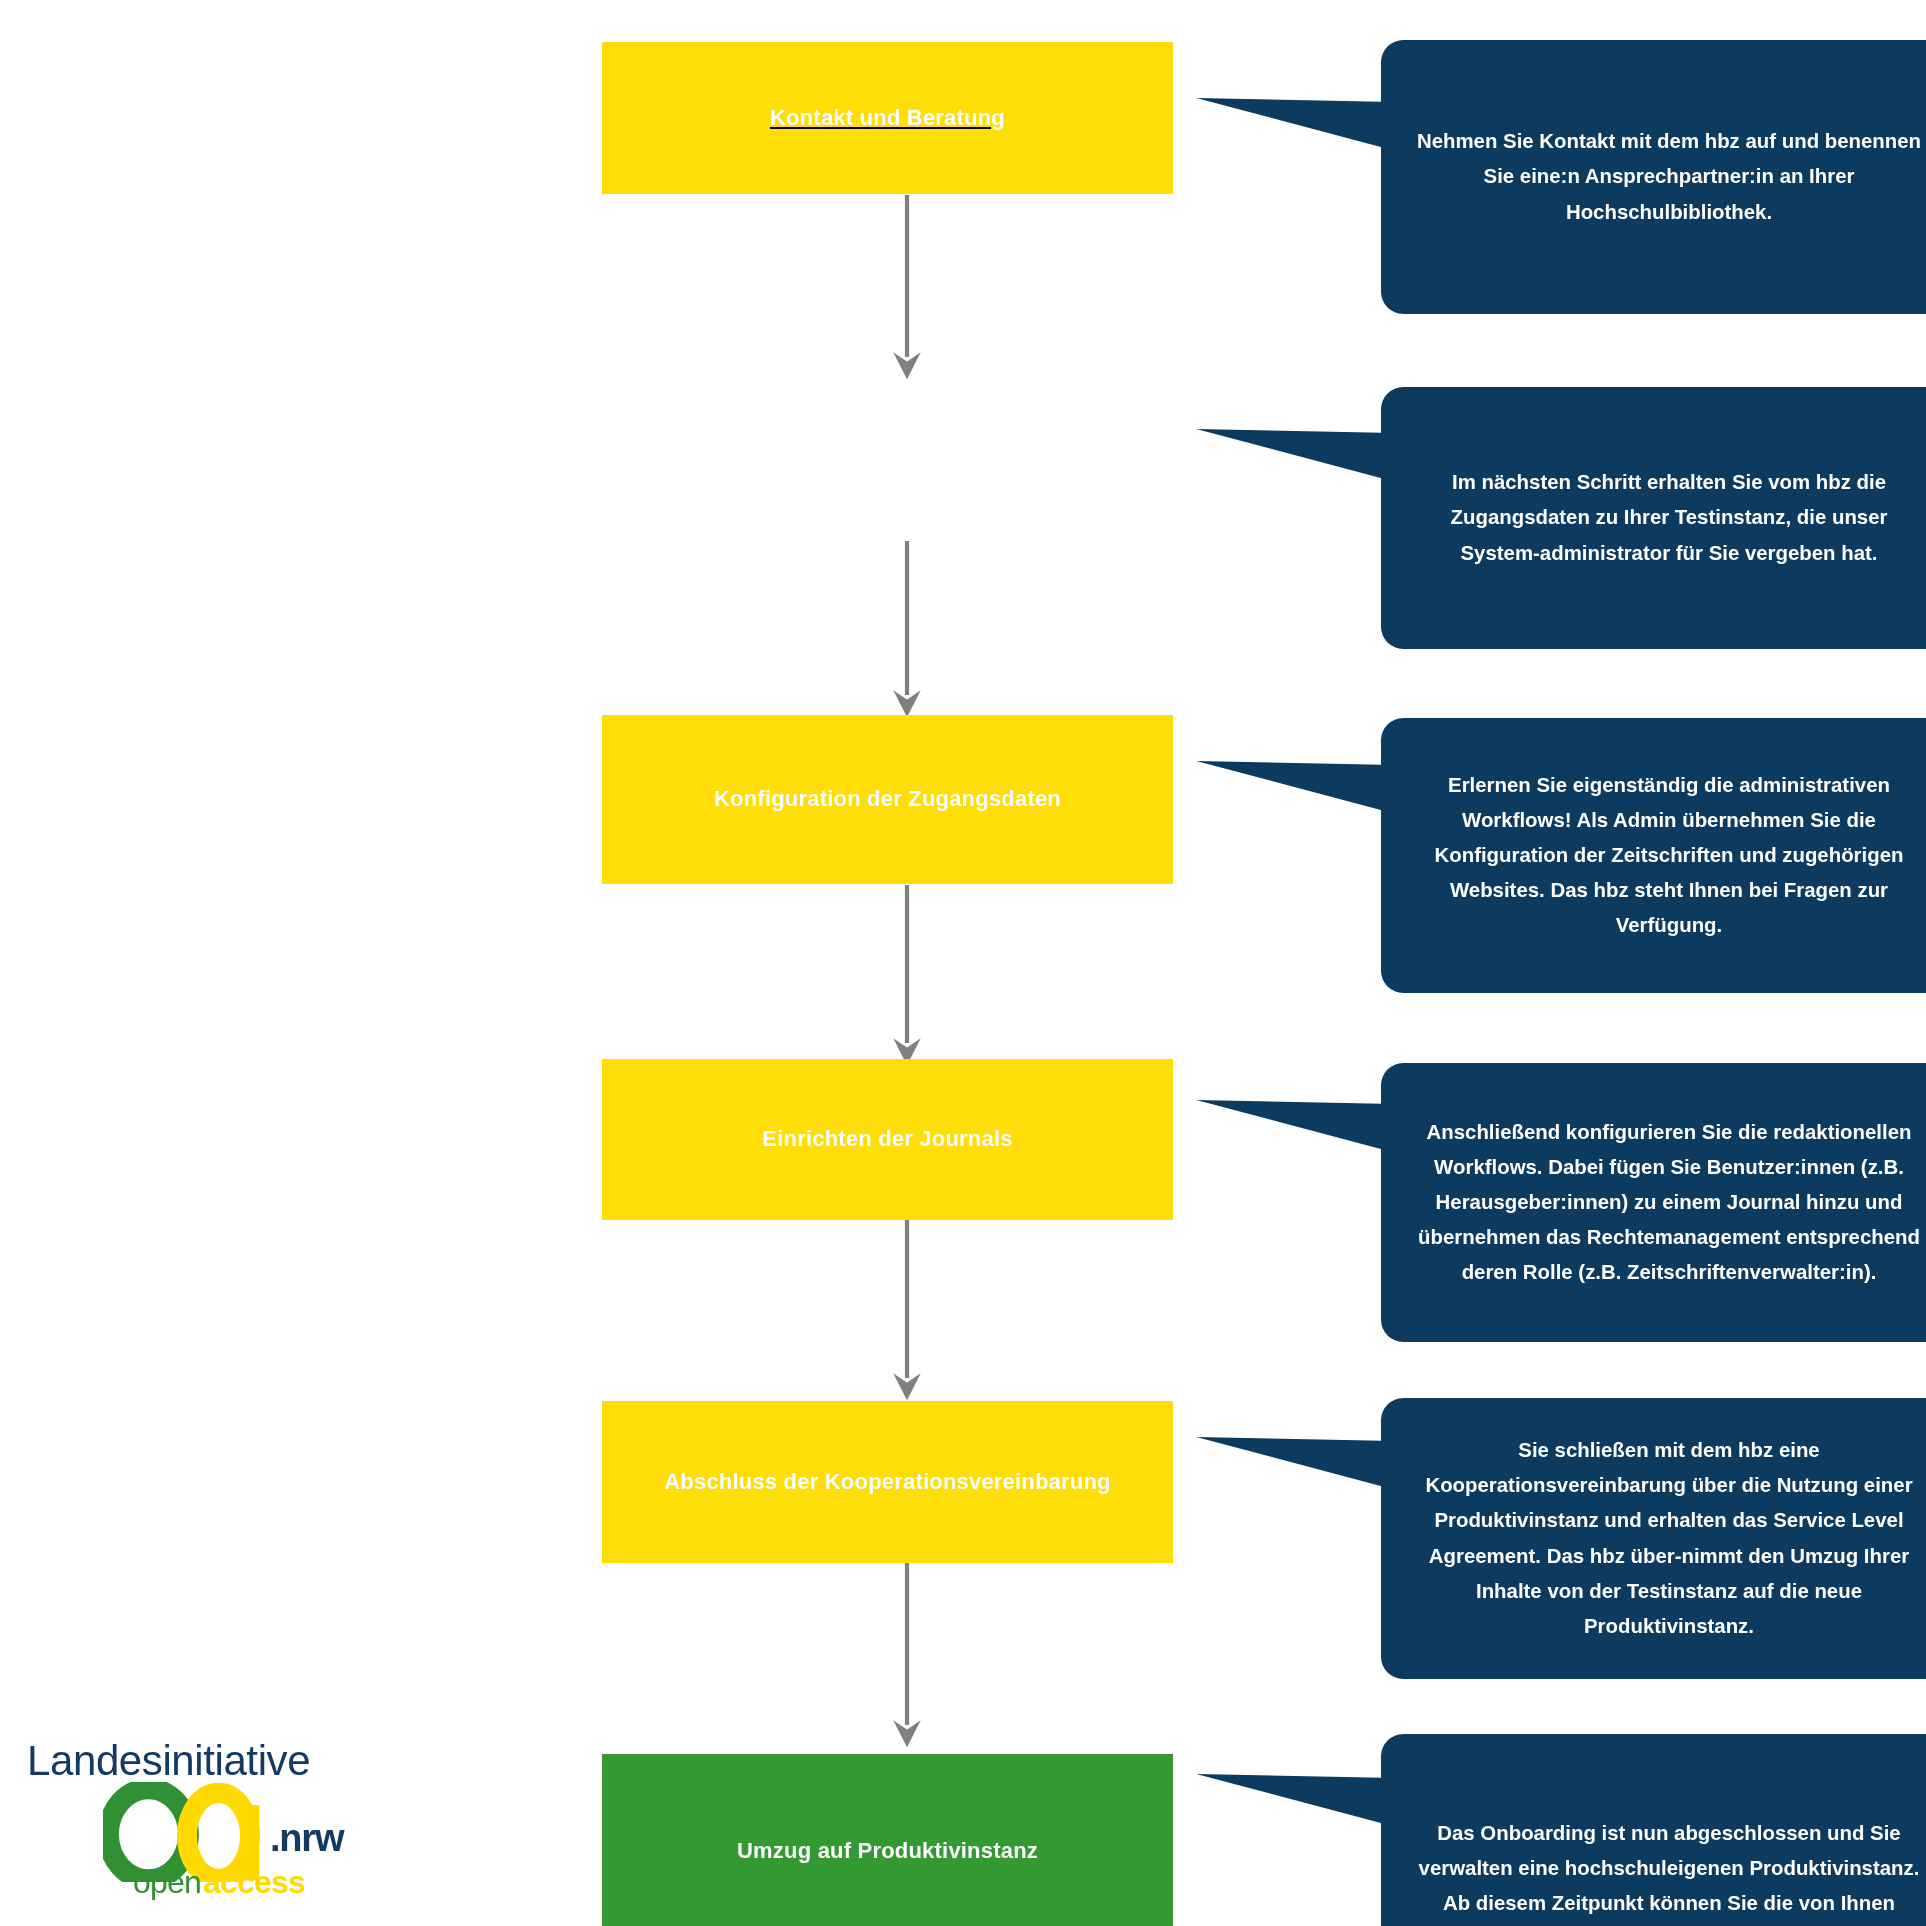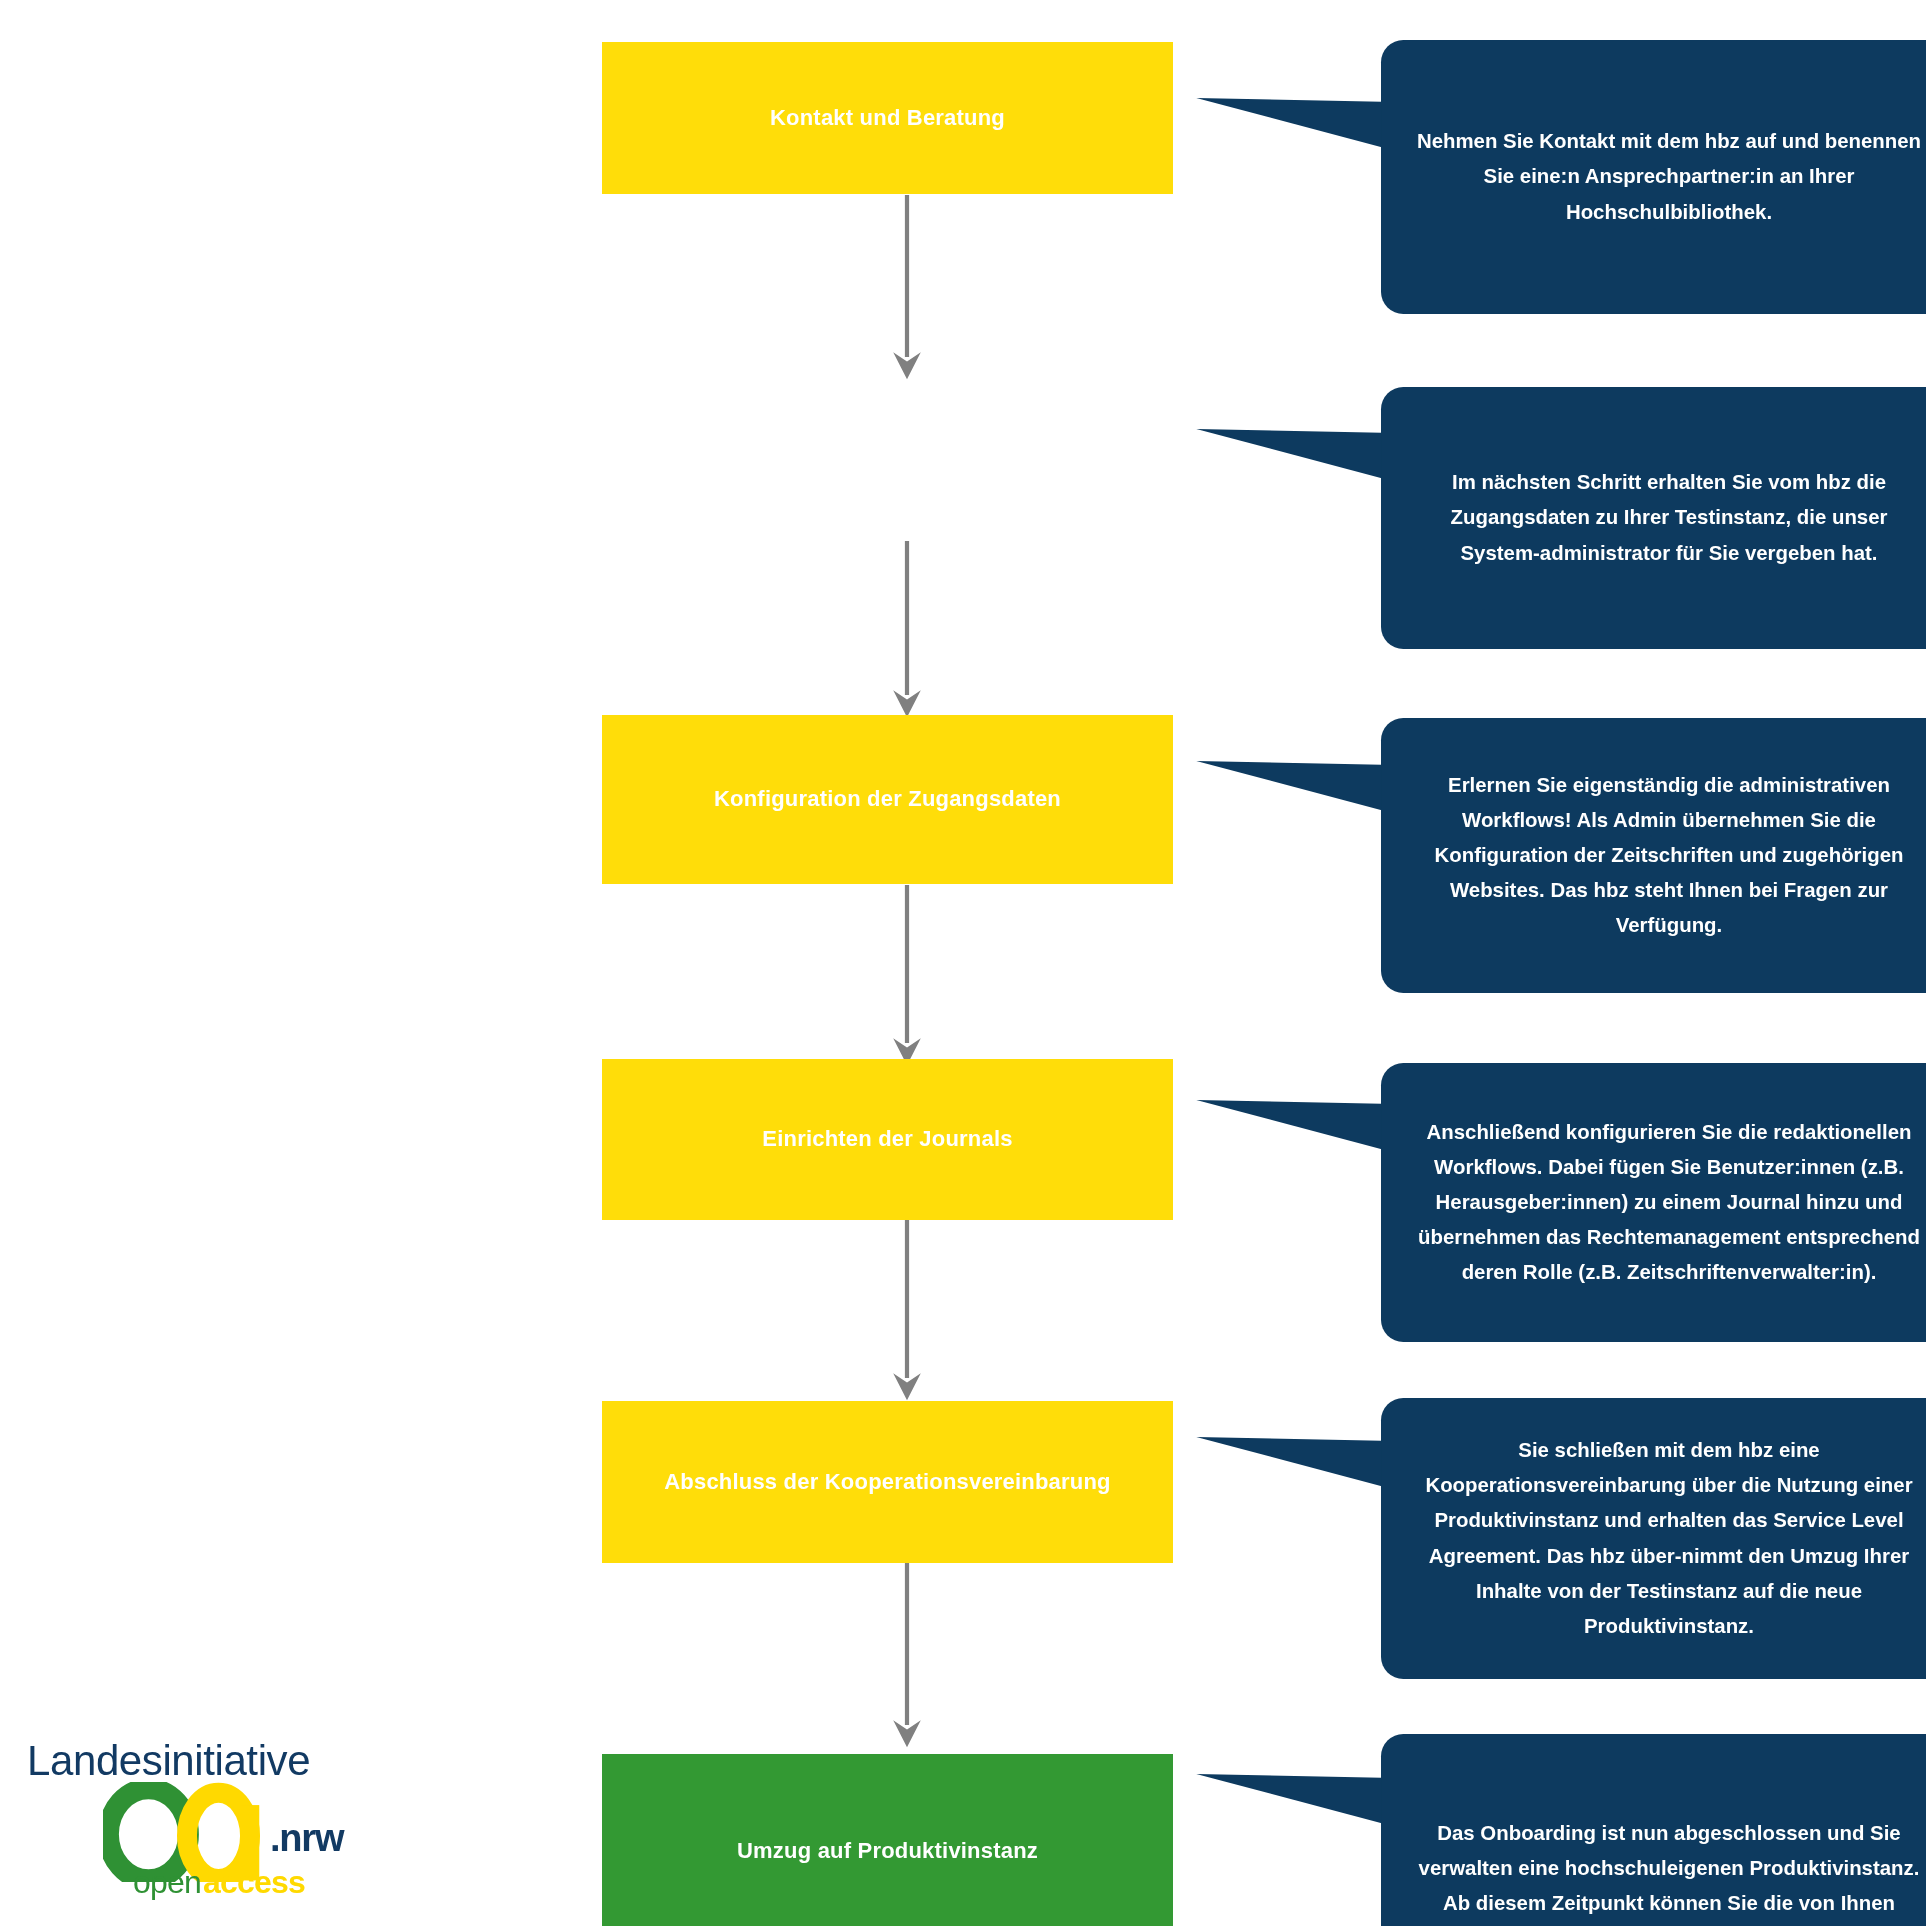--- a/index.html
+++ b/index.html
@@ -124,21 +124,21 @@
     font-weight: bold;
     font-size: 32px;
     letter-spacing: -0.8px;
   }
 </style>
 </head>
 <body>
 
 <div id="page">
 
-  <div class="step-box" style="top:42px; height:152px; background:#FFDD09;">
+  <div class="step-box" style="top:42px; height:152px; background:#FFDD09;text-decoration:underline;">
     <span class="step-label">Kontakt und Beratung</span>
   </div>
 
   <div class="connector" style="top:195px; height:185px;">
     <svg viewBox="0 0 120 480" preserveAspectRatio="none" aria-hidden="true">
       <line x1="60" y1="0" x2="60" y2="420" stroke="#808080" stroke-width="11"></line>
       <path d="M 24 408 L 60 478 L 96 408 L 60 432 Z" fill="#808080"></path>
     </svg>
   </div>
 

